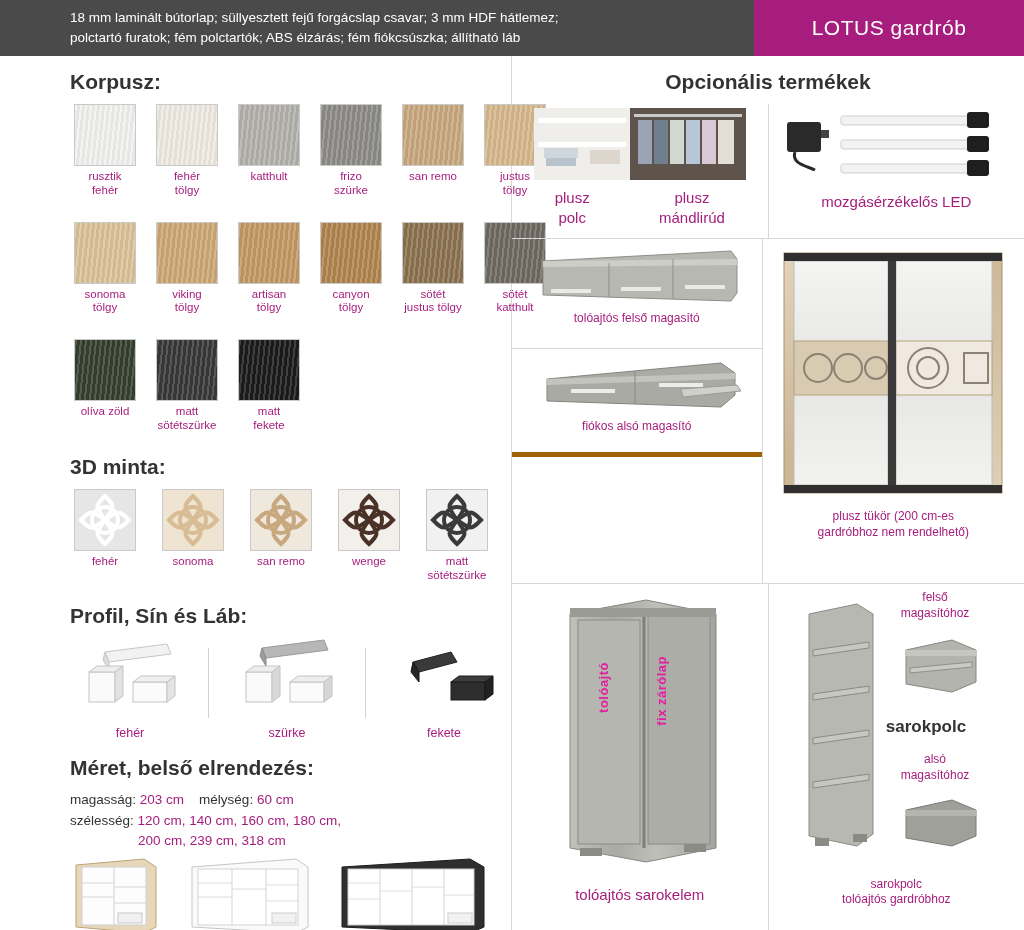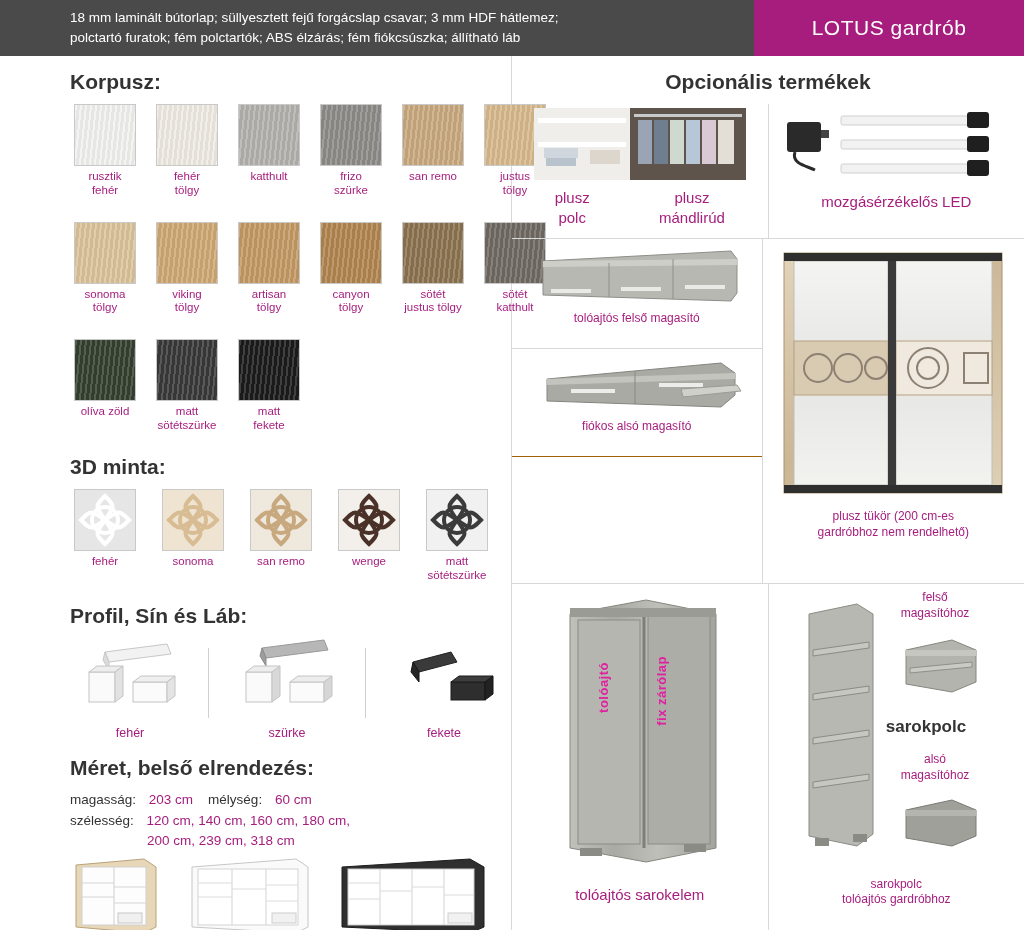--- a/index.html
+++ b/index.html
@@ -49,21 +49,21 @@
 
   
   .profile-row { display:flex; padding-left:70px; align-items:flex-end; gap:0; }
   .profile-cell { width:120px; text-align:center; }
   .profile-cell .lbl { font-size:12.5px; color:#a61d7d; margin-top:4px; }
   .vdiv { width:1px; background:#d0d0d0; height:70px; margin:0 18px 22px; }
 
   
   .size-block { padding-left:70px; font-size:13.5px; line-height:1.5; }
   .size-block .k { color:#333; }
-  .size-block .v { color:#a61d7d;margin-left:9px; }
+  .size-block .v { color:#a61d7d; }
 
   .ward-row { display:flex; padding-left:70px; gap:24px; margin-top:6px; }
   .ward-cell { text-align:center; }
   .ward-cell .lbl { font-size:12.5px; color:#a61d7d; margin-top:6px; line-height:1.25; }
 
   
   .rbox { border-bottom:1px solid #d8d8d8; position:relative; }
   .rbox:last-child { border-bottom:none; }
   .rsplit { display:flex; }
   .rhalf { flex:1; }
@@ -390,21 +390,21 @@
               <polygon points="12,16 206,14 206,20 12,22" fill="#cdcec8"></polygon>
               <line x1="78" y1="18" x2="78" y2="52" stroke="#8f908a"></line>
               <line x1="142" y1="14" x2="142" y2="54" stroke="#8f908a"></line>
               <rect x="20" y="44" width="40" height="4" fill="#e9e9e6"></rect>
               <rect x="90" y="42" width="40" height="4" fill="#e9e9e6"></rect>
               <rect x="154" y="40" width="40" height="4" fill="#e9e9e6"></rect>
             </svg>
             <div class="cap small">tolóajtós felső magasító</div>
           </div>
 
-          <div style="height:108px;border-bottom:1px solid #a16207;padding:6px;">
+          <div style="height:108px;border-bottom:5px solid #a16207;padding:6px;">
             <svg width="212" height="64" viewBox="0 0 212 64" style="display:block;margin:0 auto;">
               <polygon points="16,24 190,8 204,18 204,40 190,52 16,46" fill="#a9aaa4" stroke="#84857f"></polygon>
               <polygon points="16,24 204,18 204,24 16,30" fill="#c3c4be"></polygon>
               <line x1="104" y1="16" x2="104" y2="49" stroke="#888983"></line>
               <rect x="40" y="34" width="44" height="4" fill="#ececea"></rect>
               <rect x="128" y="28" width="44" height="4" fill="#ececea"></rect>
               <polygon points="150,34 206,30 210,36 152,42" fill="#cfd0ca" stroke="#9a9b95"></polygon>
             </svg>
             <div class="cap small">fiókos alsó magasító</div>
           </div>

